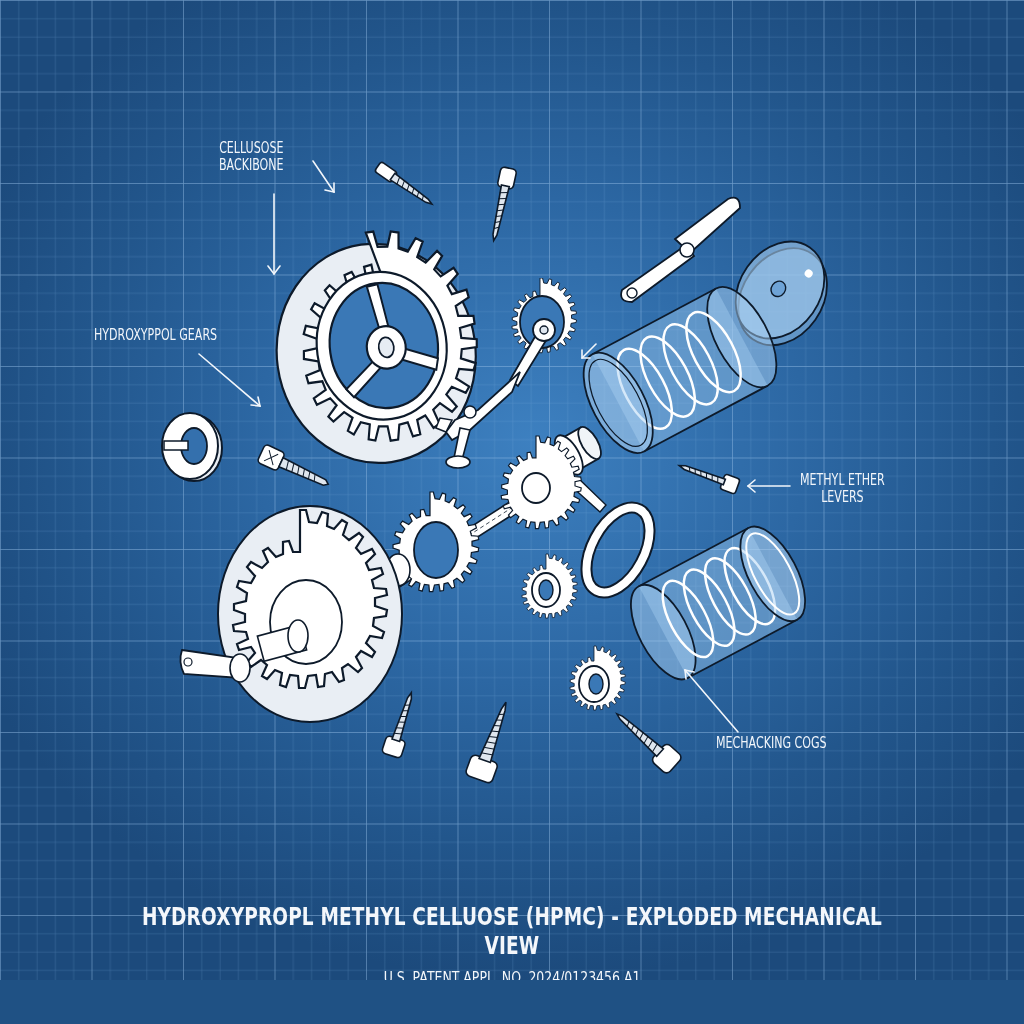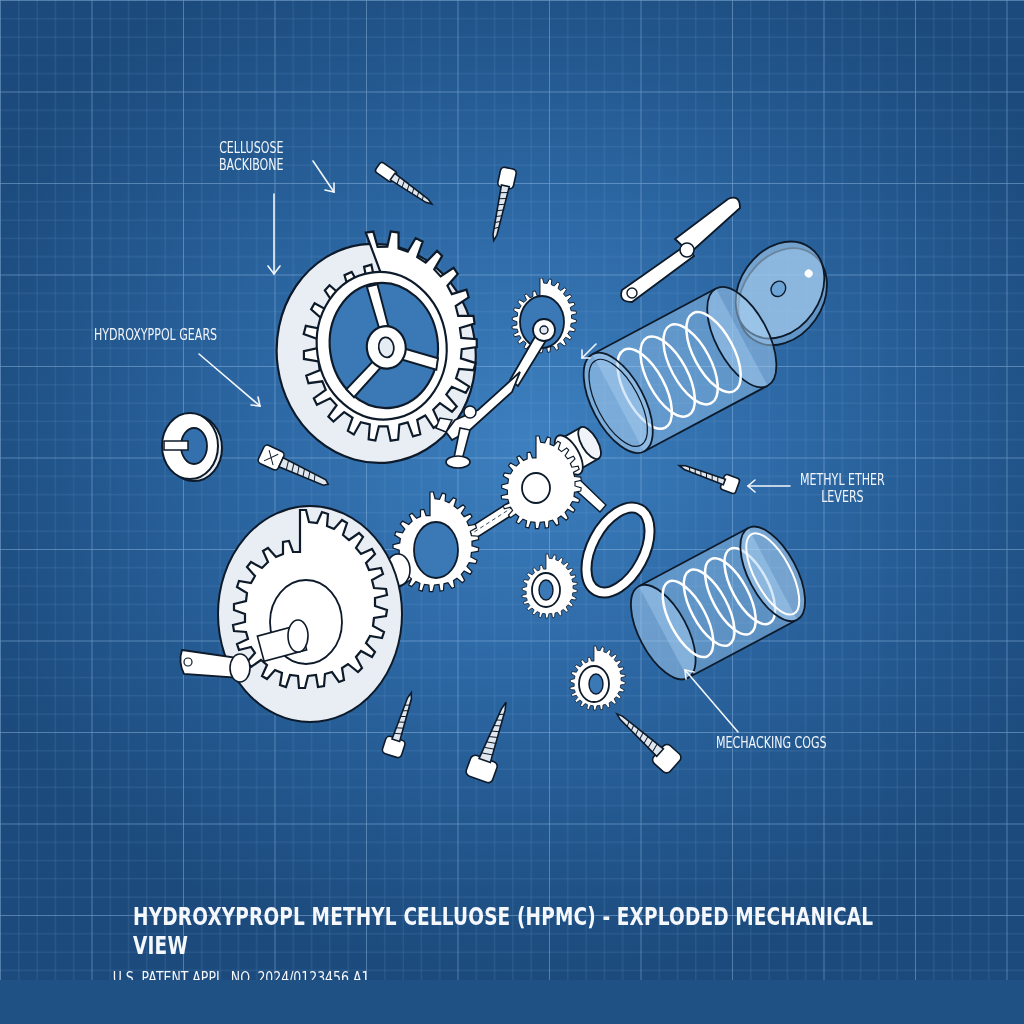--- a/index.html
+++ b/index.html
@@ -5,21 +5,21 @@
   html, body { margin: 0; padding: 0; }
   body { width: 1024px; height: 1024px; overflow: hidden; background: #1f5184; }
   #canvas { position: relative; width: 1024px; height: 980px; overflow: hidden;
     background: radial-gradient(ellipse 60% 55% at 52% 45%, #3d80c0 0%, #2c67a3 45%, #22568c 75%, #1c4a7c 100%); }
   #grid { position: absolute; inset: 0; }
   #parts { position: absolute; inset: 0; }
   .lbl { position: absolute; color: #f2f6fb; font-family: "DejaVu Sans", sans-serif; font-stretch: condensed;
     text-transform: uppercase; letter-spacing: 0; line-height: 1.15; text-align: center; }
   .lbl span { display: block; }
   .callout { font-size: 15px; transform: scaleX(0.82); transform-origin: left top; }
-  #title-block { position: absolute; left: 0; top: 902px; width: 1024px; color: #f4f7fb;
+  #title-block { position: absolute; left: 0; top: 902px; width: 1024px; text-align: center; color: #f4f7fb;
     font-family: "DejaVu Sans", sans-serif; }
   #title-block .t1 { font-size: 25px; font-weight: bold; display: inline-block; transform: scaleX(0.74); letter-spacing: 0.2px; }
   #title-block .t2 { font-size: 16px; display: block; margin-top: 8px; transform: scaleX(0.78); }
   #title-block .t3 { font-size: 16px; display: block; margin-top: 2px; transform: scaleX(0.78); }
 </style>
 </head>
 <body>
 
 <div id="canvas">
 

